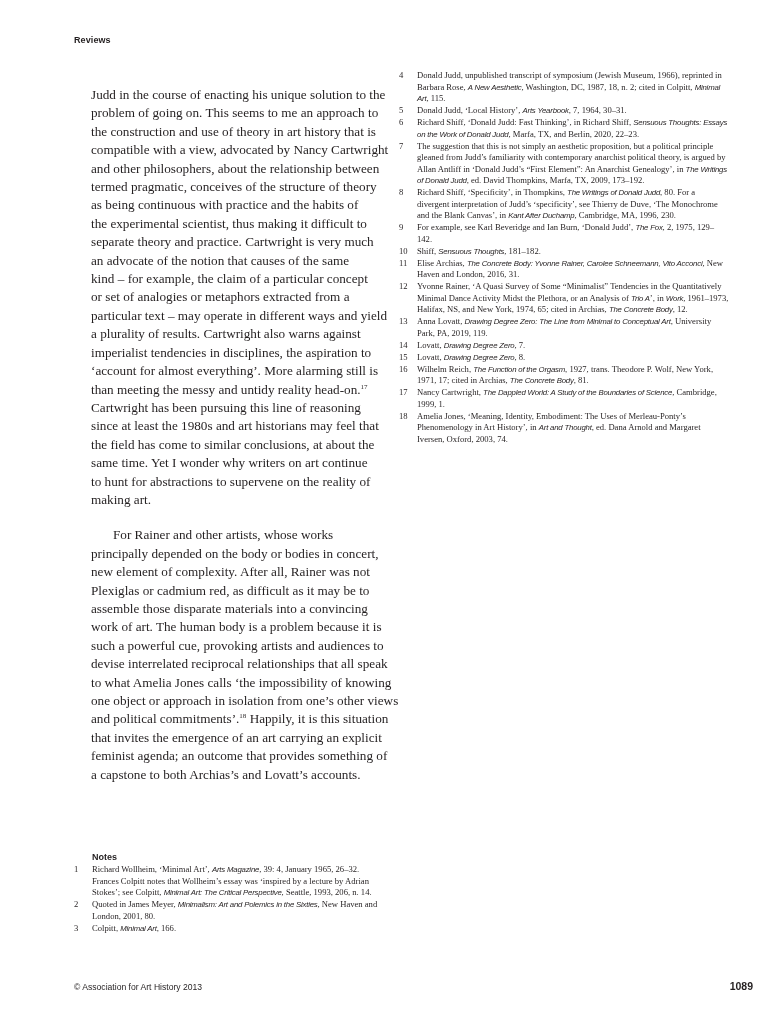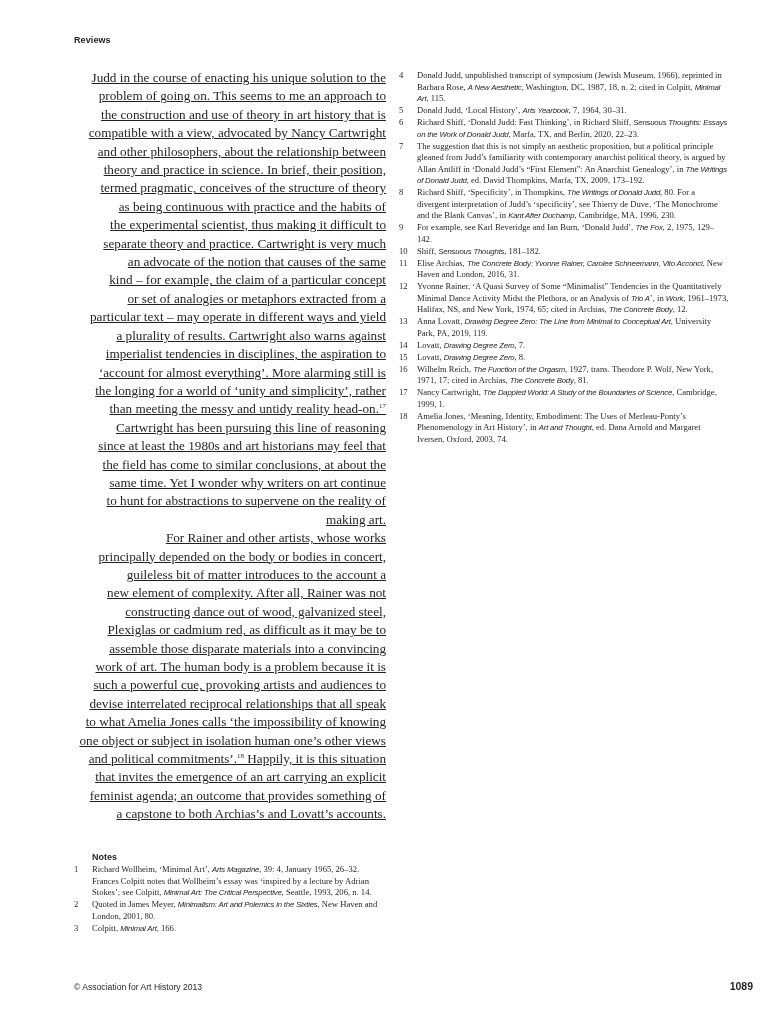--- a/index.html
+++ b/index.html
@@ -1,19 +1,19 @@
 <!DOCTYPE html>
 <html><head>
 <meta charset="utf-8">
 <style>
   html, body { margin: 0; padding: 0; background: #ffffff; }
   body { width: 779px; height: 1023px; position: relative; overflow: hidden; color: #231f20; }
   .running-head { position: absolute; left: 74px; top: 35px; font-family: "Liberation Sans", sans-serif; font-weight: bold; font-size: 9px; letter-spacing: 0.1px; }
   .main-col { position: absolute; left: 74px; top: 69px; width: 312px; font-family: "Liberation Serif", serif; font-size: 13.2px; line-height: 18.4px; }
-  .main-col p { margin: 0; text-align: right; text-decoration: underline; }
+  .main-col p { margin: 17px; text-align: left; }
   .main-col p.indent { text-indent: 22px; }
   .main-col span.line { display: block; white-space: nowrap; }
   sup { font-size: 7px; line-height: 0; vertical-align: 5px; }
   .notes { font-family: "Liberation Serif", serif; font-size: 8.6px; line-height: 11.5px; }
   .notes-left { position: absolute; left: 74px; top: 851px; width: 312px; }
   .notes-right { position: absolute; left: 399px; top: 70px; width: 330px; }
   .notes-title { font-family: "Liberation Sans", sans-serif; font-weight: bold; font-size: 9px; margin: 0 0 1px 18px; line-height: 12px; }
   .note { display: flex; margin-bottom: 0.5px; }
   .note-num { width: 18px; flex: 0 0 18px; }
   .note-text { flex: 1; }
@@ -26,54 +26,50 @@
 
 <div class="running-head">Reviews</div>
 
 <div class="main-col">
   <p id="para1">
       <span class="line">Judd in the course of enacting his unique solution to the</span>
       <span class="line">problem of going on. This seems to me an approach to</span>
       <span class="line">the construction and use of theory in art history that is</span>
       <span class="line">compatible with a view, advocated by Nancy Cartwright</span>
       <span class="line">and other philosophers, about the relationship between</span>
-      <span class="line">theory and practice in science. In brief, their position,</span>
       <span class="line">termed pragmatic, conceives of the structure of theory</span>
       <span class="line">as being continuous with practice and the habits of</span>
       <span class="line">the experimental scientist, thus making it difficult to</span>
       <span class="line">separate theory and practice. Cartwright is very much</span>
       <span class="line">an advocate of the notion that causes of the same</span>
       <span class="line">kind – for example, the claim of a particular concept</span>
       <span class="line">or set of analogies or metaphors extracted from a</span>
       <span class="line">particular text – may operate in different ways and yield</span>
       <span class="line">a plurality of results. Cartwright also warns against</span>
       <span class="line">imperialist tendencies in disciplines, the aspiration to</span>
       <span class="line">‘account for almost everything’. More alarming still is</span>
-      <span class="line">the longing for a world of ‘unity and simplicity’, rather</span>
       <span class="line">than meeting the messy and untidy reality head-on.<sup>17</sup></span>
       <span class="line">Cartwright has been pursuing this line of reasoning</span>
       <span class="line">since at least the 1980s and art historians may feel that</span>
       <span class="line">the field has come to similar conclusions, at about the</span>
       <span class="line">same time. Yet I wonder why writers on art continue</span>
       <span class="line">to hunt for abstractions to supervene on the reality of</span>
       <span class="line">making art.</span>
     </p>
   <p class="indent" id="para2" style="text-indent: 0px;">
       <span class="line" style="padding-left: 22px;">For Rainer and other artists, whose works</span>
       <span class="line">principally depended on the body or bodies in concert,</span>
-      <span class="line">guileless bit of matter introduces to the account a</span>
       <span class="line">new element of complexity. After all, Rainer was not</span>
-      <span class="line">constructing dance out of wood, galvanized steel,</span>
       <span class="line">Plexiglas or cadmium red, as difficult as it may be to</span>
       <span class="line">assemble those disparate materials into a convincing</span>
       <span class="line">work of art. The human body is a problem because it is</span>
       <span class="line">such a powerful cue, provoking artists and audiences to</span>
       <span class="line">devise interrelated reciprocal relationships that all speak</span>
       <span class="line">to what Amelia Jones calls ‘the impossibility of knowing</span>
-      <span class="line">one object or subject in isolation human one’s other views</span>
+      <span class="line">one object or approach in isolation from one’s other views</span>
       <span class="line">and political commitments’.<sup>18</sup> Happily, it is this situation</span>
       <span class="line">that invites the emergence of an art carrying an explicit</span>
       <span class="line">feminist agenda; an outcome that provides something of</span>
       <span class="line">a capstone to both Archias’s and Lovatt’s accounts.</span>
     </p>
 </div>
 
 <div class="notes notes-left">
   <div class="notes-title">Notes</div>
   <div id="notes-left-list">

